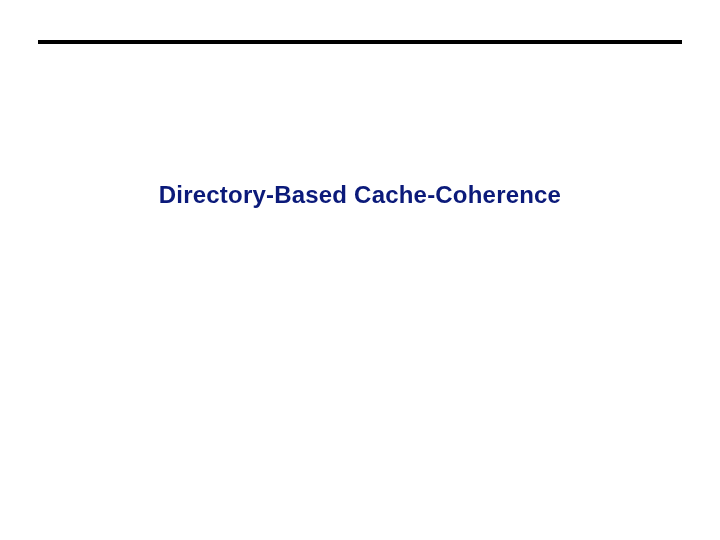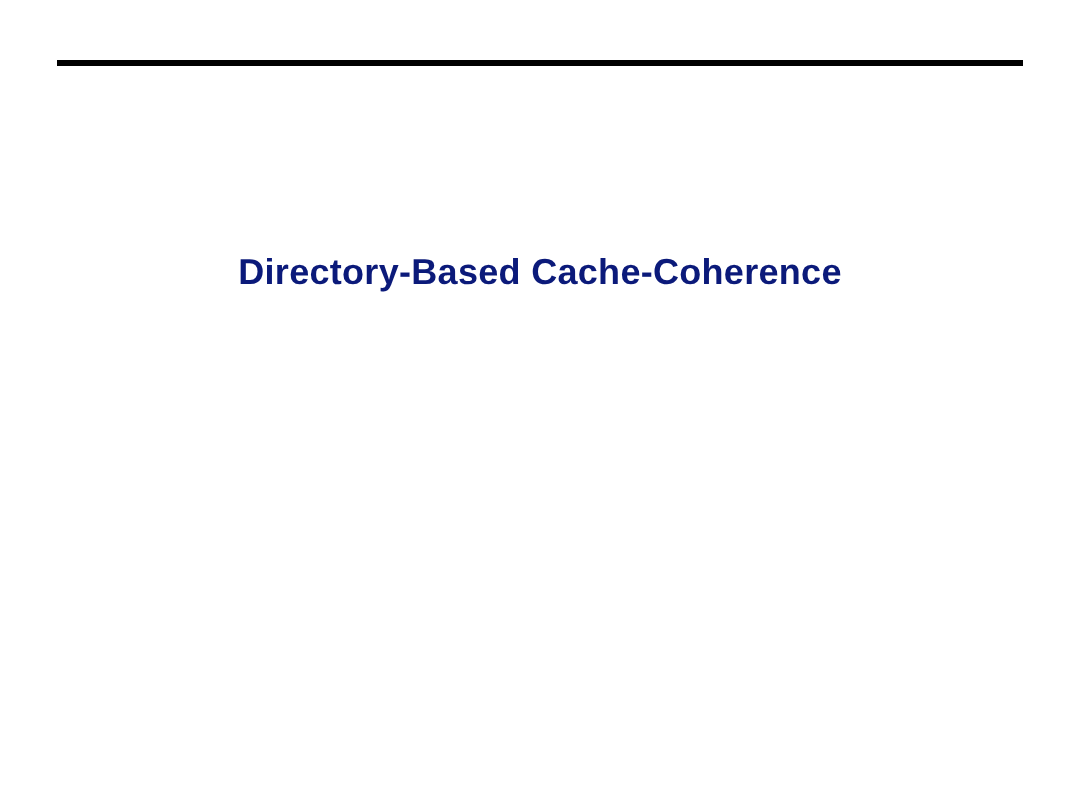--- a/index.html
+++ b/index.html
@@ -20,21 +20,21 @@
   .rule {
     position: absolute;
     top: 40px;
     left: 38px;
     width: 644px;
     height: 0;
     border-top: 4px solid #000000;
   }
   .title {
     position: absolute;
-    top: 168px;
+    top: 181px;
     left: 0;
     width: 720px;
     text-align: center;
     font-size: 24px;
     font-weight: bold;
     color: #0b1a7a;
     letter-spacing: 0.2px;
   }
 </style>
 </head>

